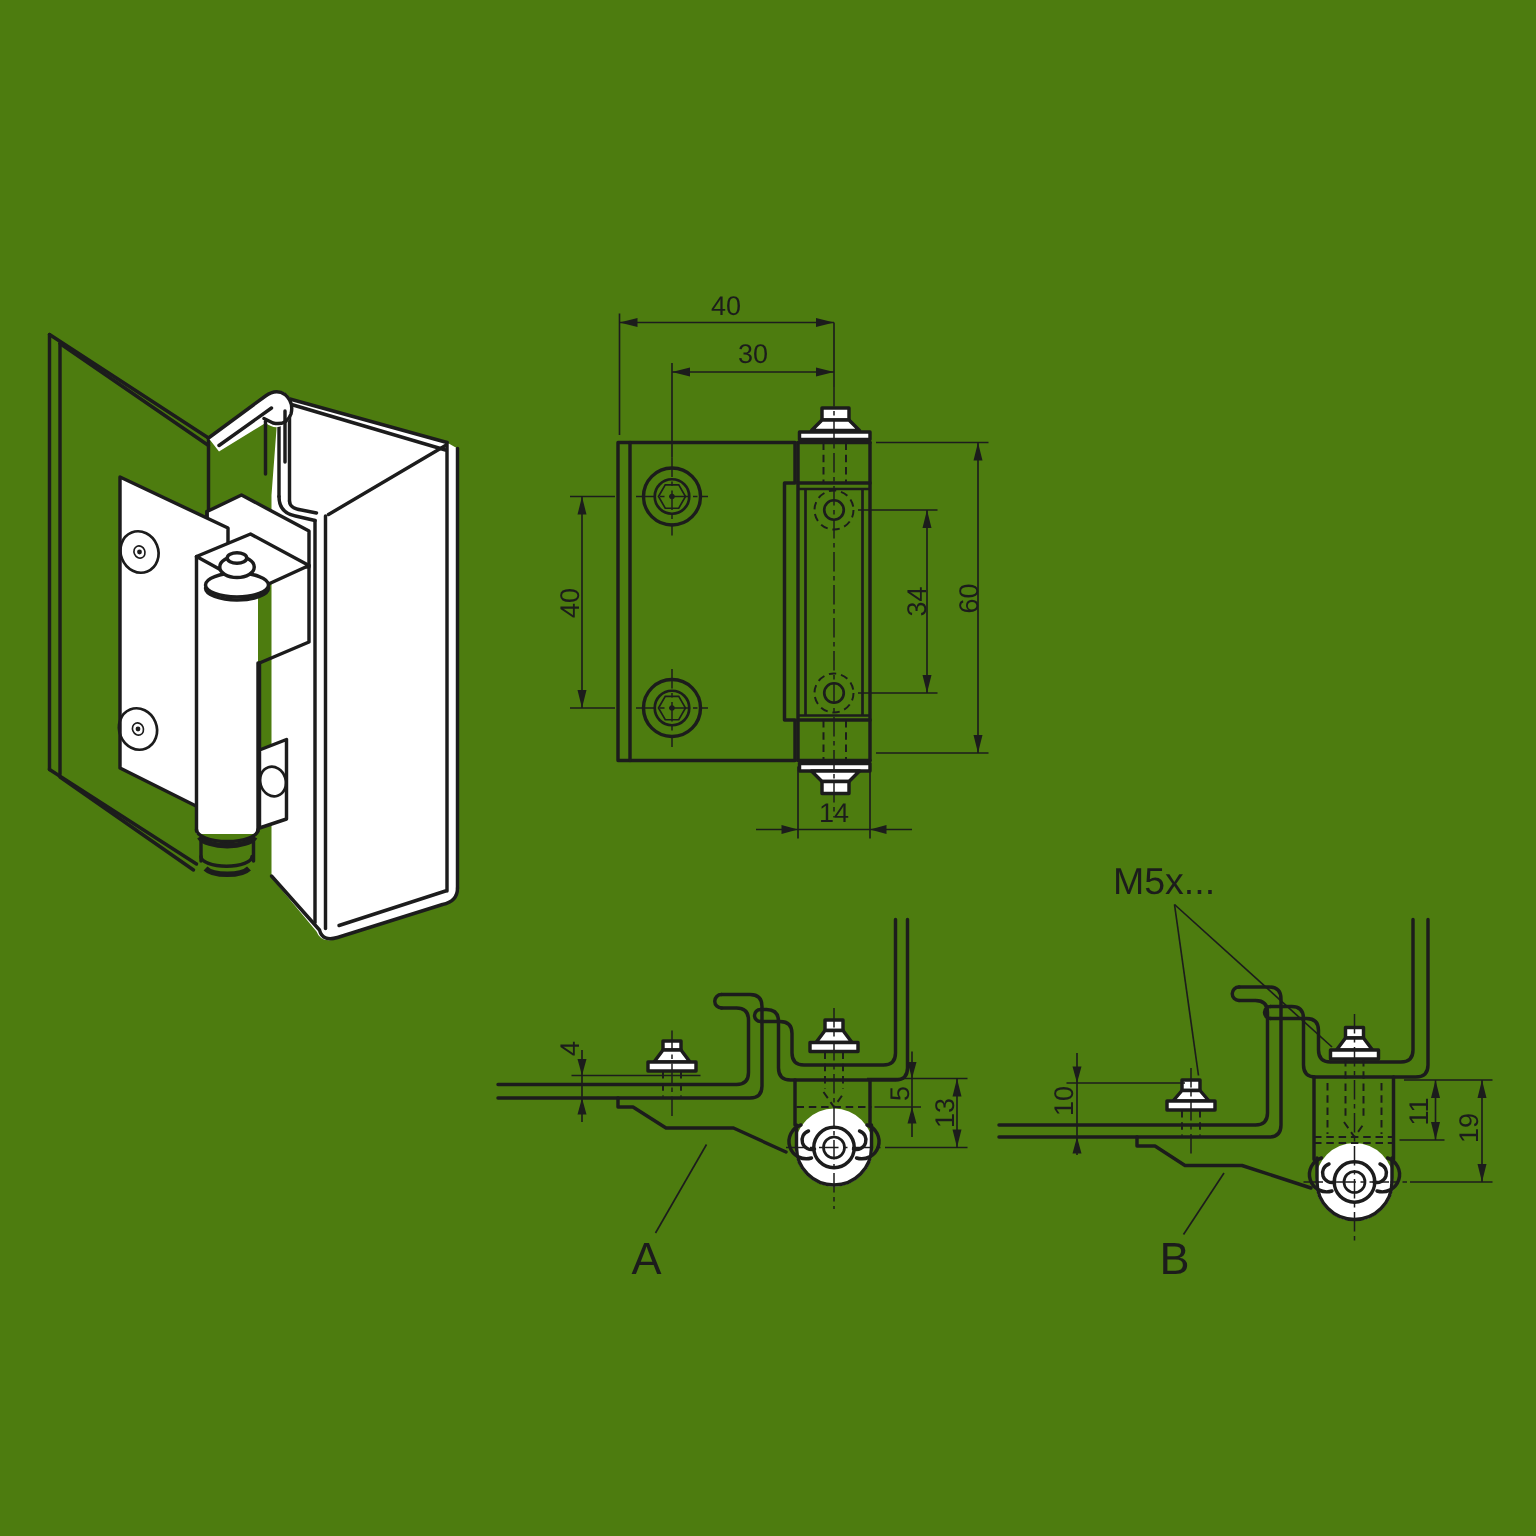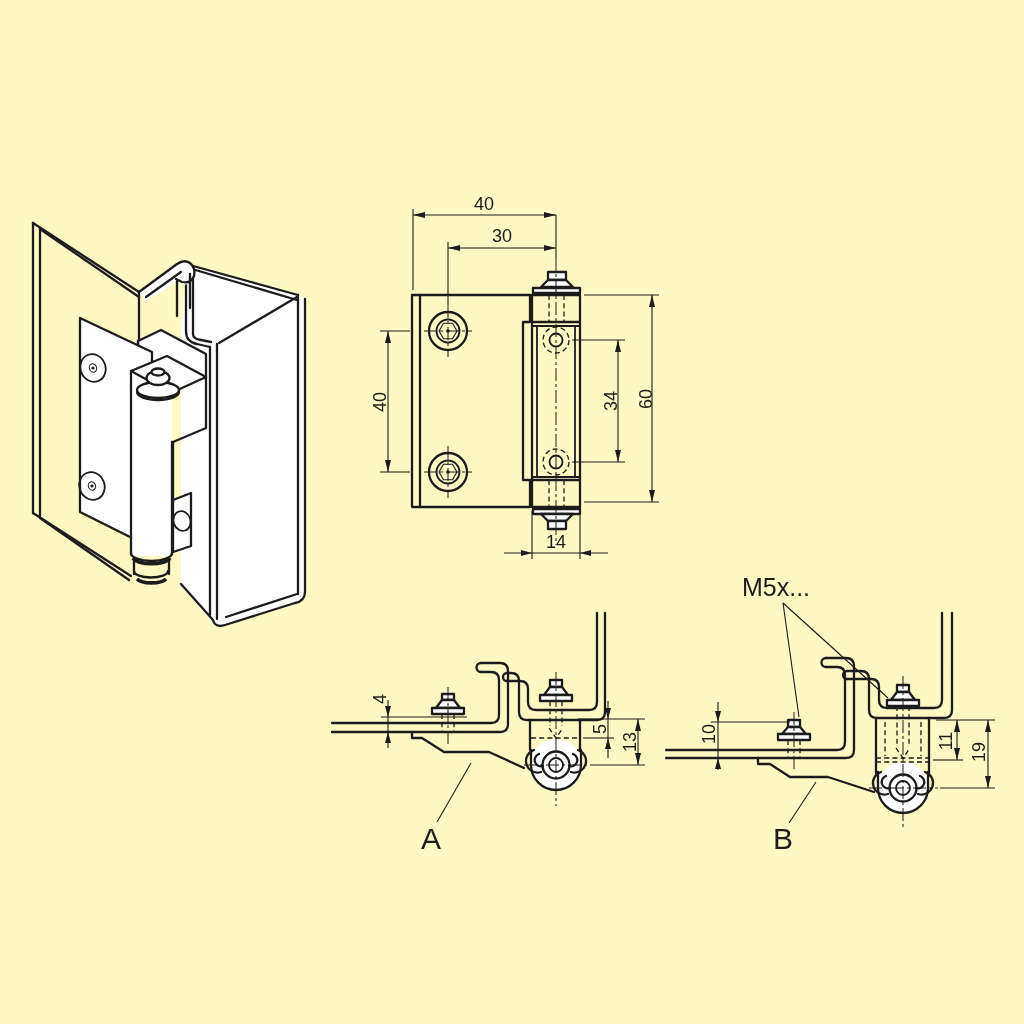--- a/index.html
+++ b/index.html
@@ -1,16 +1,16 @@
 <!DOCTYPE html>
 <html><head>
 <meta charset="utf-8">
 <style>
   html,body{margin:0;padding:0;background:#fff;}
-  .stage{width:1024px;height:1024px;position:relative;background:#fef9c3;overflow:hidden;}
+  .stage{width:1024px;height:1024px;position:relative;background:#4d7c0f;overflow:hidden;}
   svg{display:block;}
   .ol{fill:none;stroke:#1c1c1c;stroke-width:2.3;stroke-linejoin:round;stroke-linecap:round;}
   .ml{fill:none;stroke:#1c1c1c;stroke-width:1.8;stroke-linejoin:round;}
   .fw{fill:#ffffff;stroke:#1c1c1c;stroke-width:2.3;stroke-linejoin:round;}
   .fwn{fill:#ffffff;stroke:none;}
   .tl{fill:none;stroke:#1c1c1c;stroke-width:1.1;}
   .hl{fill:none;stroke:#1c1c1c;stroke-width:1.3;stroke-dasharray:5 3.2;}
   .cl{fill:none;stroke:#1c1c1c;stroke-width:1;stroke-dasharray:13 3 3 3;}
   .thk{fill:none;stroke:#1c1c1c;stroke-width:3.6;}
   .ah{fill:#1c1c1c;stroke:none;}

